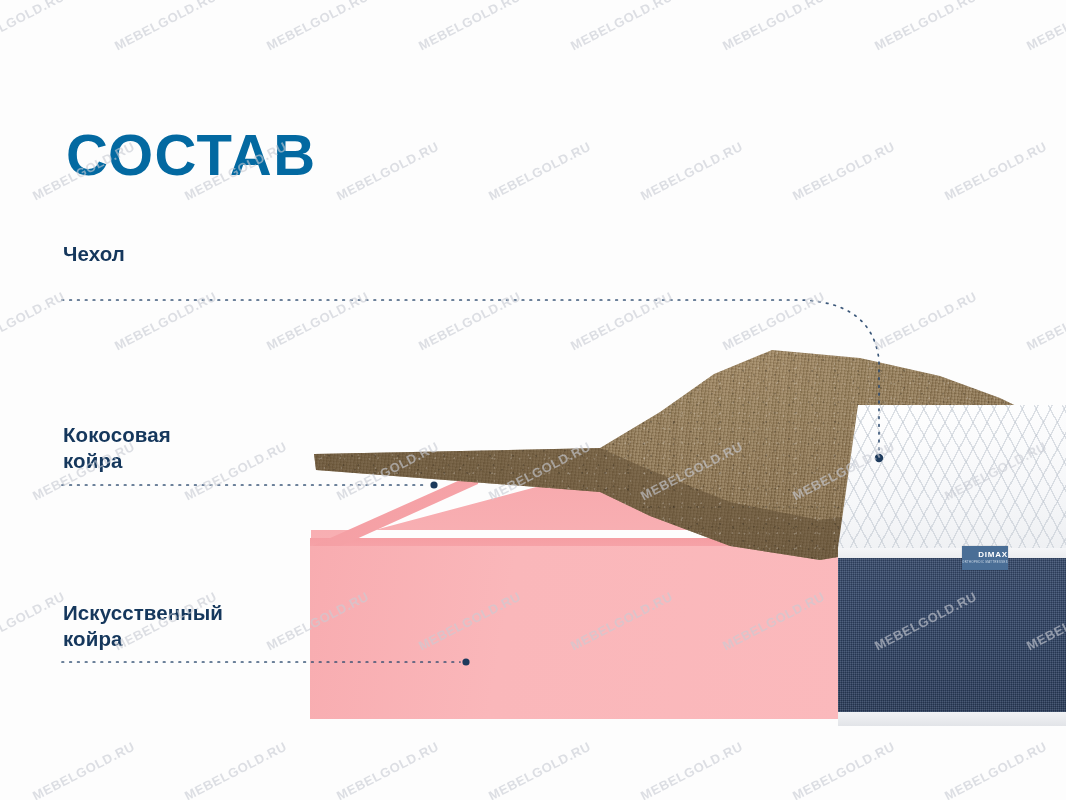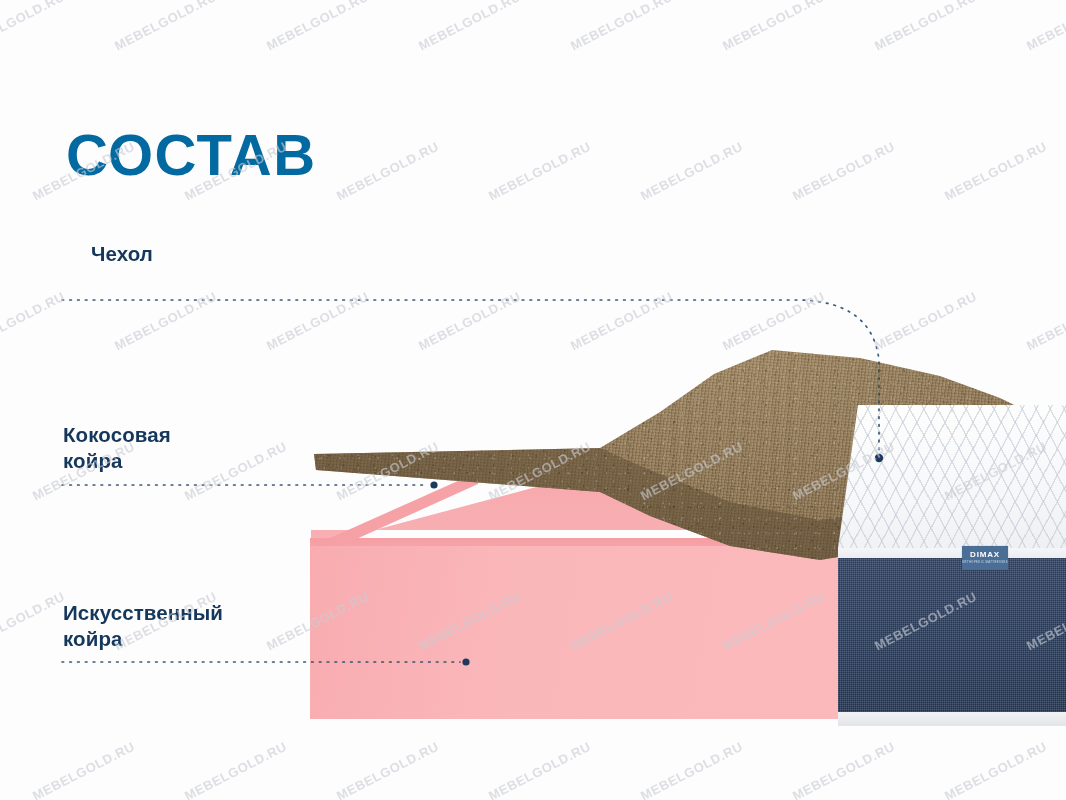--- a/index.html
+++ b/index.html
@@ -53,21 +53,21 @@
   }
   .lbl {
     position: absolute;
     z-index: 30;
     color: #15375c;
     font-size: 20.5px;
     font-weight: 700;
     line-height: 1.28;
     letter-spacing: 0.1px;
   }
-  .lbl-1 { left: 63px; top: 241px; margin-left: 28px; }
+  .lbl-1 { left: 63px; top: 241px; }
   .lbl-2 { left: 63px; top: 422px; }
   .lbl-3 { left: 63px; top: 600px; }
 
   
   .leader-svg {
     position: absolute;
     left: 0; top: 0;
     width: 1066px; height: 800px;
     z-index: 28;
     pointer-events: none;
@@ -239,21 +239,21 @@
   .dimax-tag {
     position: absolute;
     left: 962px;
     top: 546px;
     width: 46px;
     height: 24px;
     background: #4a6e96;
     z-index: 14;
     display: flex;
     flex-direction: column;
-    align-items: center;
+    align-items: flex-end;
     justify-content: center;
     box-shadow: 0 0 1px rgba(0,0,0,0.3);
   }
   .dimax-tag .dm-name {
     color: #ffffff;
     font-size: 8px;
     font-weight: 700;
     letter-spacing: 0.8px;
     line-height: 1;
   }

